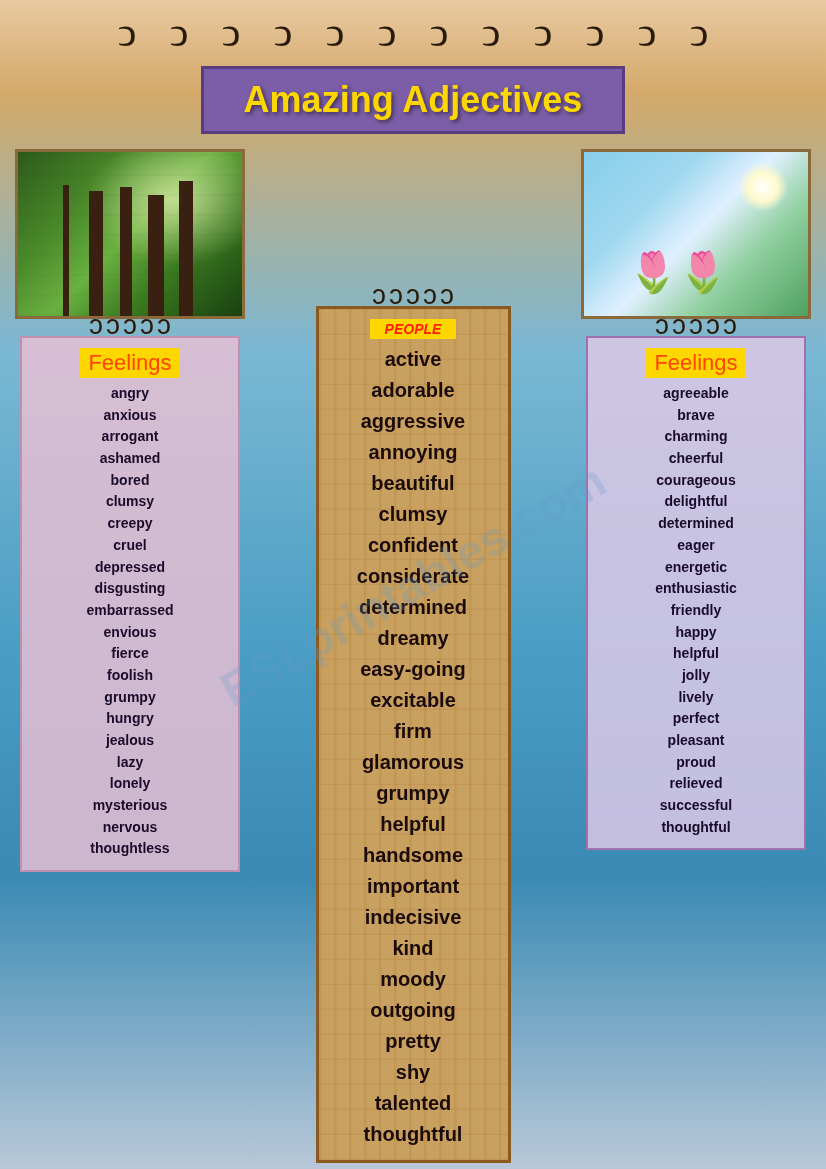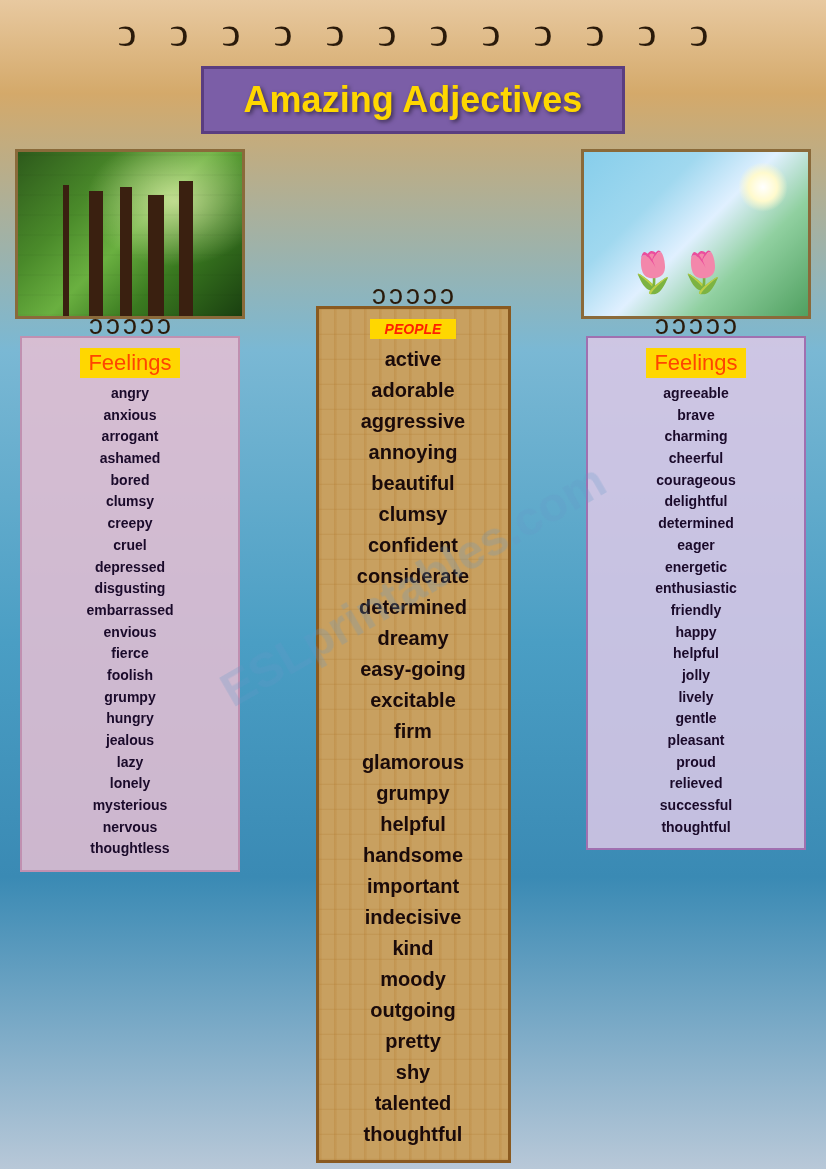--- a/index.html
+++ b/index.html
@@ -406,21 +406,21 @@
         <li>delightful</li>
         <li>determined</li>
         <li>eager</li>
         <li>energetic</li>
         <li>enthusiastic</li>
         <li>friendly</li>
         <li>happy</li>
         <li>helpful</li>
         <li>jolly</li>
         <li>lively</li>
-        <li>gentle</li>
+        <li>perfect</li>
         <li>pleasant</li>
         <li>proud</li>
         <li>relieved</li>
         <li>successful</li>
         <li>thoughtful</li>
       </ul>
     </div>
   </div>
 
 </div>

